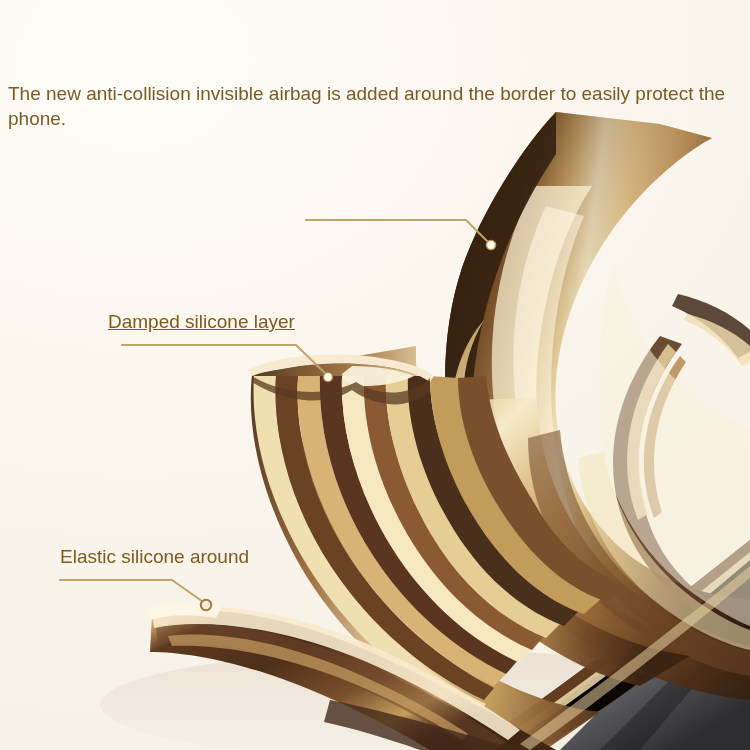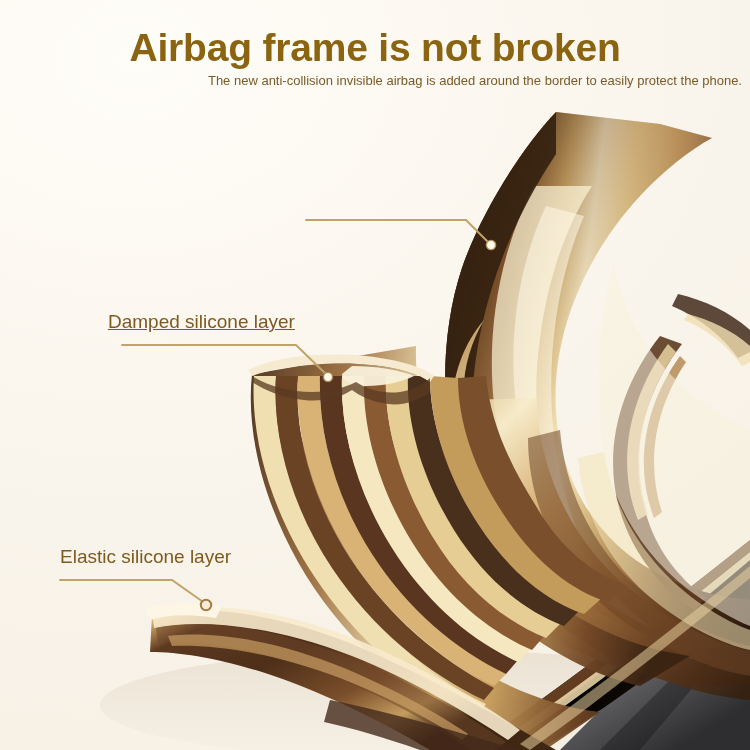--- a/index.html
+++ b/index.html
@@ -23,23 +23,23 @@
   #title{
     position:absolute;left:0;top:28px;width:750px;
     text-align:center;
     font-size:39px;font-weight:bold;
     letter-spacing:-0.2px;
     color:#8a6410;
     line-height:1.05;
     white-space:nowrap;
   }
   #subtitle{
-    position:absolute;left:8px;top:72px;width:734px;
-    text-align:right;
-    font-size:13px;
+    position:absolute;left:8px;top:81px;width:734px;
+    text-align:left;
+    font-size:19px;
     color:#7b5a26;
     line-height:1.32;
   }
   .callout{
     position:absolute;
     font-size:19px;
     color:#7d5a1f;
     white-space:nowrap;
   }
   #co-nano{left:168px;top:186px;}
@@ -317,20 +317,19 @@
       <path d="M 306 220 L 466 220 L 490 244"></path>
       <path d="M 122 345 L 296 345 L 328 376"></path>
       <path d="M 60 580 L 172 580 L 206 604"></path>
     </g>
     <circle cx="491" cy="245" r="4.6" fill="#fdf8ec" stroke="#b89a60" stroke-width="1.4"></circle>
     <circle cx="328" cy="377" r="4.6" fill="#fdf8ec" stroke="#a9854f" stroke-width="1.4"></circle>
     <circle cx="206" cy="605" r="5.2" fill="#f6ecd6" stroke="#a07e45" stroke-width="2"></circle>
   </svg>
 
   <div class="txtlayer">
-    <div id="title">Airbag frame is not broken</div>
     <div id="subtitle">The new anti-collision invisible airbag is added around the border to easily protect the phone.</div>
 
     <div class="callout" id="co-damped">Damped silicone layer</div>
-    <div class="callout" id="co-elastic">Elastic silicone layer</div>
+    <div class="callout" id="co-elastic">Elastic silicone around</div>
   </div>
 
 </div>
 
 </body></html>

